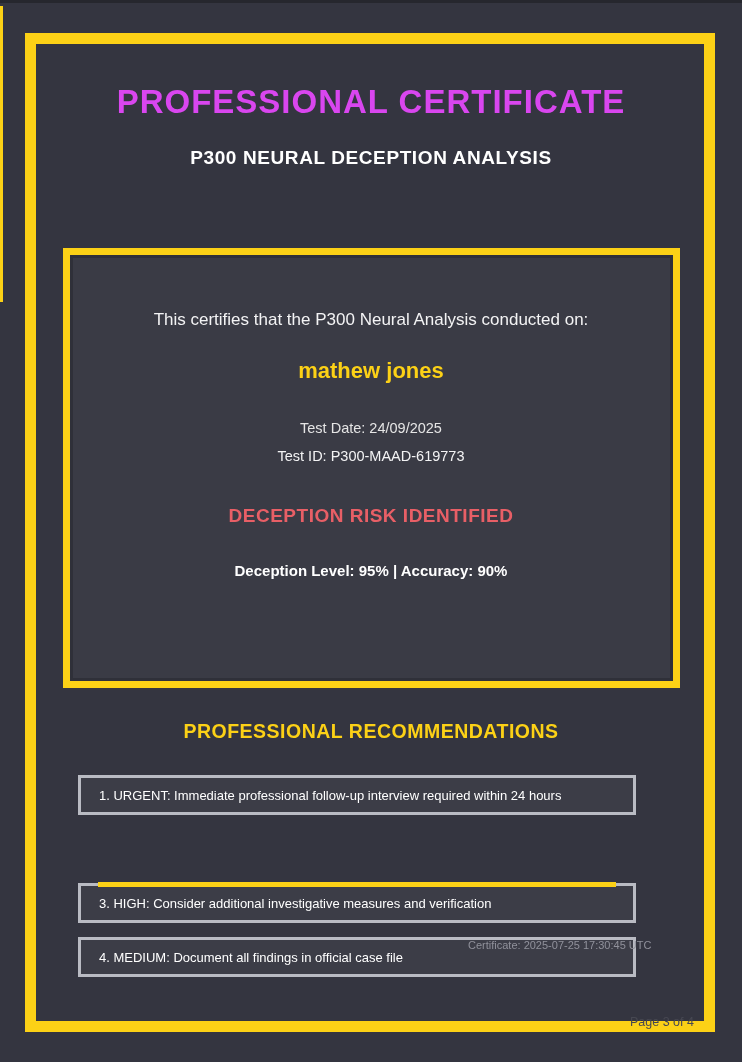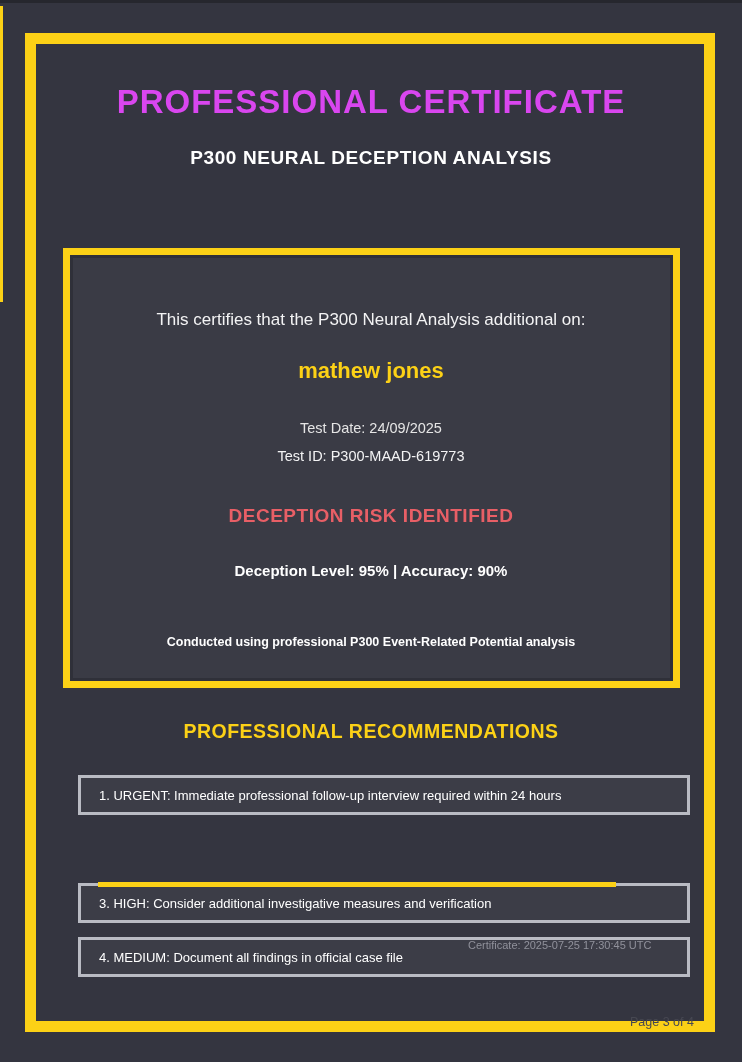--- a/index.html
+++ b/index.html
@@ -48,21 +48,21 @@
   }
   .certifies-line { top: 310px; color: #F3F3F4; font-size: 17px; }
   .subject-name  { top: 358px; color: #FCD116; font-size: 22px; font-weight: bold; }
   .test-date     { top: 420px; color: #e5e5e5; font-size: 14.5px; }
   .test-id       { top: 448px; color: #F3F3F4; font-size: 14.5px; }
   .result-line   { top: 505px; color: #E85F66; font-size: 19px; font-weight: bold; letter-spacing: 0.5px; }
   .metrics-line  { top: 562px; color: #FFFFFF; font-size: 15px; font-weight: bold; }
   .method-line   { top: 635px; color: #FFFFFF; font-size: 12.5px; font-weight: bold; }
   .rec-heading   { top: 720px; color: #FCD116; font-size: 19.5px; font-weight: bold; letter-spacing: 0.5px; }
   .rec-box {
-    position: absolute; left: 78px; width: 612px; height: 40px;
+    position: absolute; left: 78px; width: 558px; height: 40px;
     box-sizing: border-box;
     border: 3px solid #B9BBC3;
     background: #3C3D47;
     display: flex; align-items: center;
     padding-left: 18px;
     color: #FFFFFF; font-size: 13px;
   }
   .rec-box-1 { top: 775px; }
   .rec-box-2 { top: 829px; }
   .rec-box-3 { top: 883px; }
@@ -89,33 +89,32 @@
   <div class="left-edge-accent"></div>
 
   <div class="main-frame"></div>
 
   <div class="centered-text cert-title">PROFESSIONAL CERTIFICATE</div>
 
   <div class="centered-text cert-subtitle">P300 NEURAL DECEPTION ANALYSIS</div>
 
   <div class="summary-panel"></div>
 
-  <div class="centered-text certifies-line">This certifies that the P300 Neural Analysis additional on:</div>
+  <div class="centered-text certifies-line">This certifies that the P300 Neural Analysis conducted on:</div>
 
   <div class="centered-text subject-name">mathew jones</div>
 
   <div class="centered-text test-date">Test Date: 24/09/2025</div>
 
   <div class="centered-text test-id">Test ID: P300-MAAD-619773</div>
 
   <div class="centered-text result-line">DECEPTION RISK IDENTIFIED</div>
 
   <div class="centered-text metrics-line">Deception Level: 95% | Accuracy: 90%</div>
 
-  <div class="centered-text method-line">Conducted using professional P300 Event-Related Potential analysis</div>
 
   <div class="centered-text rec-heading">PROFESSIONAL RECOMMENDATIONS</div>
 
   <div class="rec-box rec-box-1">1. URGENT: Immediate professional follow-up interview required within 24 hours</div>
 
 
   <div class="rec-box rec-box-3">3. HIGH: Consider additional investigative measures and verification</div>
 
   <div class="divider-line"></div>
 

